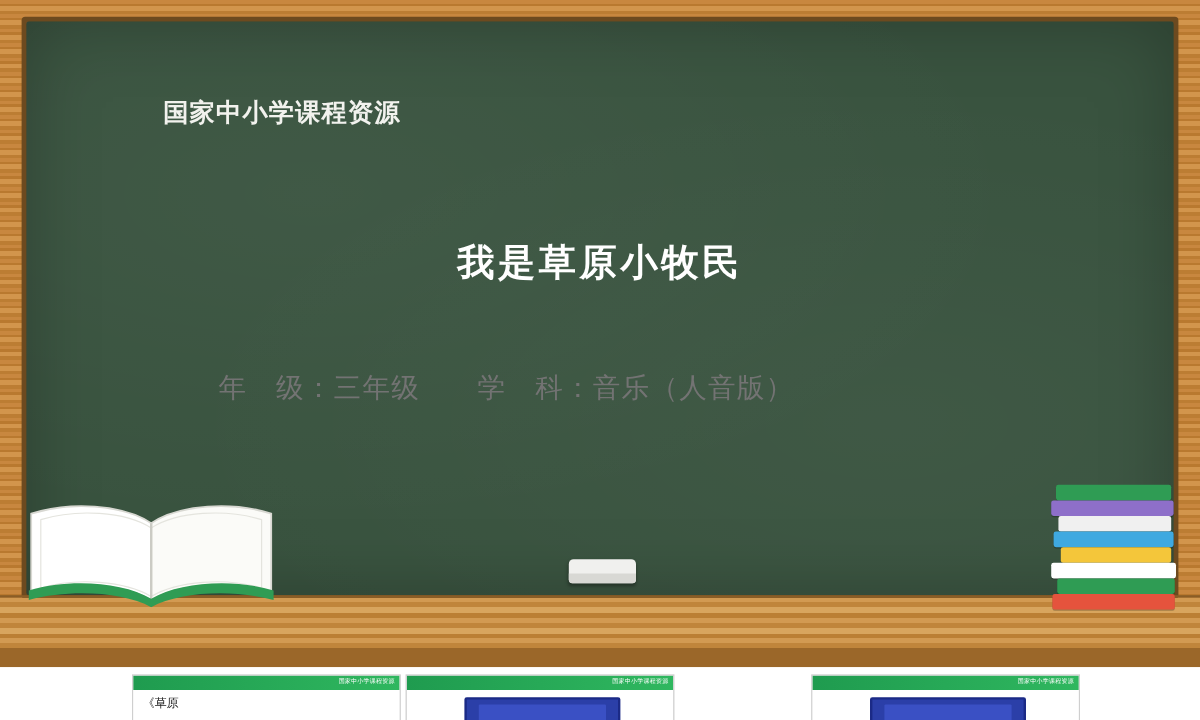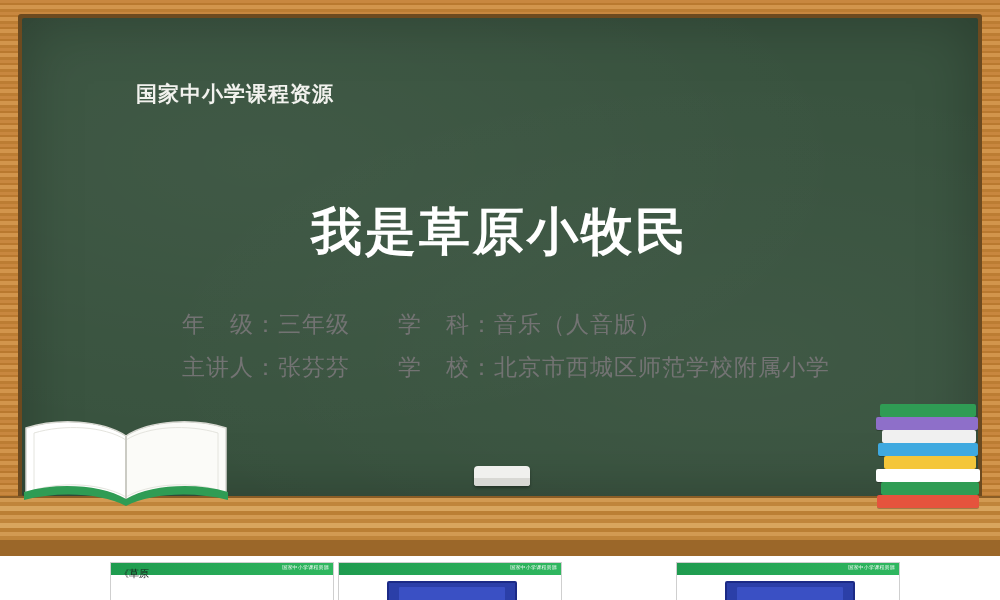--- a/index.html
+++ b/index.html
@@ -88,21 +88,21 @@
     white-space: nowrap;
   }
 
   .slide-title {
     position: absolute;
     left: 0;
     top: 198px;
     width: 1000px;
     text-align: center;
     color: #ffffff;
-    font-size: 51px;
+    font-size: 31px;
     font-weight: bold;
     letter-spacing: 3px;
     white-space: nowrap;
   }
 
   .meta-block {
     position: absolute;
     left: 182px;
     top: 303px;
     color: #737373;
@@ -224,21 +224,21 @@
     position: absolute;
     left: 0;
     top: 12px;
     width: 222px;
     height: 26px;
     background: #ffffff;
   }
   .thumb-caption {
     position: absolute;
     left: 8px;
-    top: 4px;
+    top: 16px;
     color: #1a1a1a;
     font-size: 10px;
     white-space: nowrap;
     font-family: Liberation Serif, serif;
   }
   .thumb-bluebox {
     position: absolute;
     left: 48px;
     top: 18px;
     width: 126px;
@@ -271,23 +271,20 @@
       <div class="board-texture"></div>
     </div>
 
     <div class="brand-text">国家中小学课程资源</div>
 
     <div class="slide-title">我是草原小牧民</div>
 
     <div class="meta-block">
       <span class="meta-row">
         <span>年　级：</span><span>三年级</span><span class="meta-gap"></span><span>学　科：</span><span>音乐（人音版）</span>
-      </span>
-      <span class="meta-row">
-        <span>主讲人：</span><span>张芬芬</span><span class="meta-gap"></span><span>学　校：</span><span>北京市西城区师范学校附属小学</span>
       </span>
     </div>
 
     <div class="ledge"></div>
     <div class="ledge-bottom-edge"></div>
 
     <div class="eraser">
       <div class="eraser-band"></div>
     </div>
 

